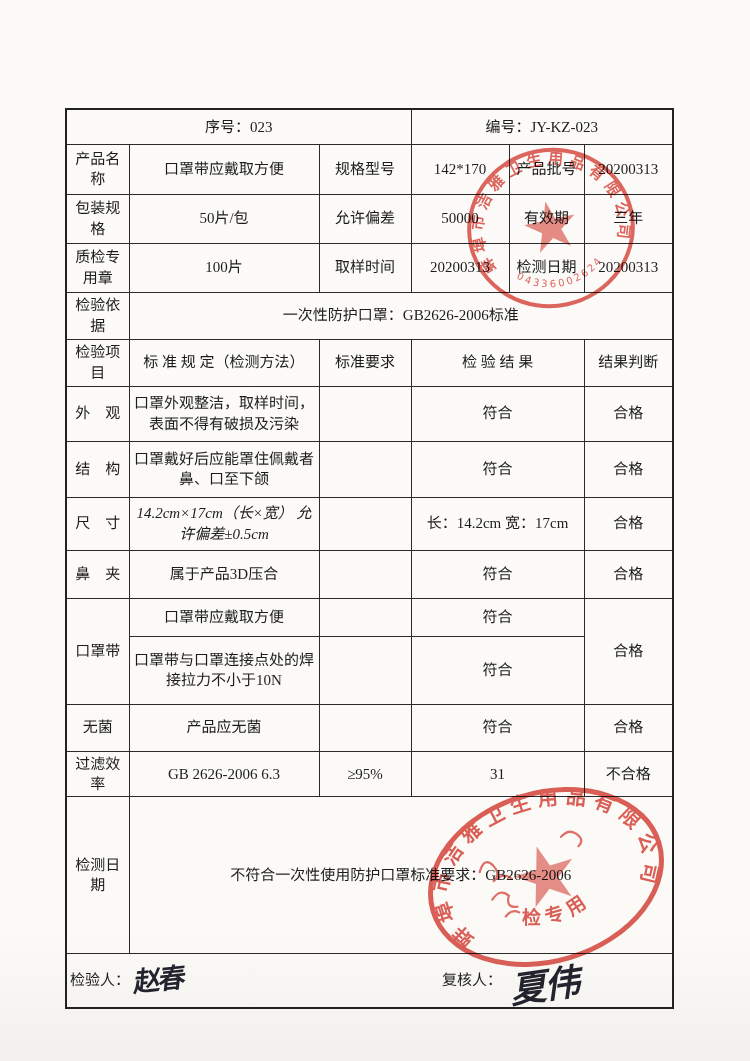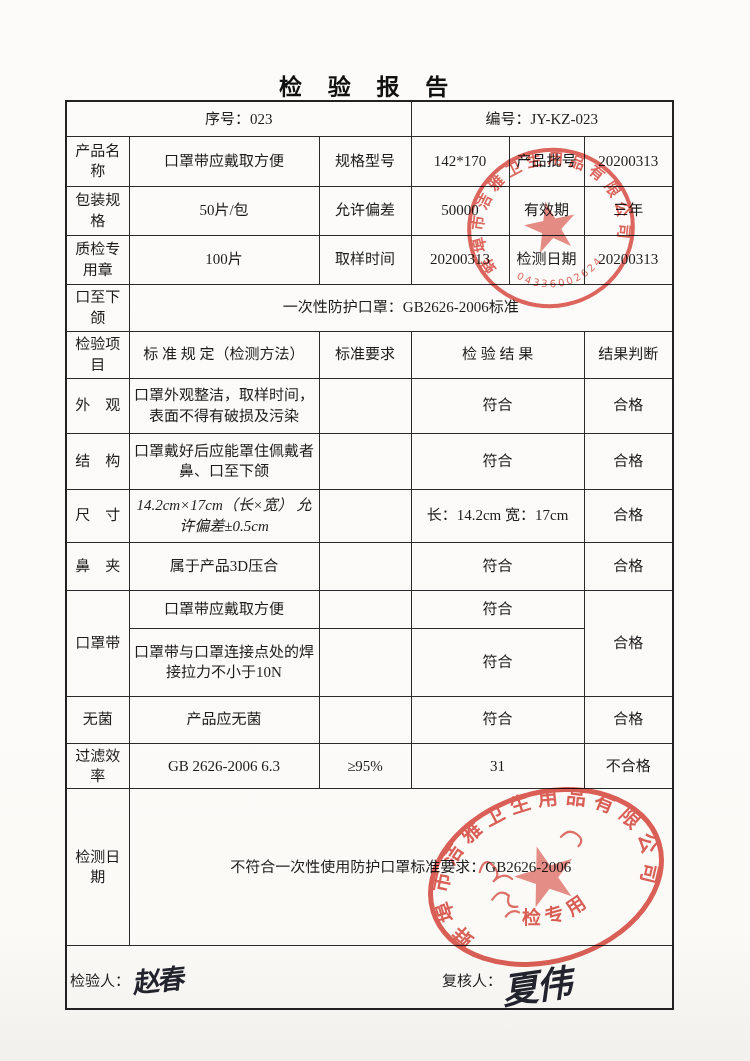--- a/index.html
+++ b/index.html
@@ -12,58 +12,57 @@
     color:#1c1c1c;
     overflow:hidden;
   }
   .title{
     position:absolute;left:65px;top:68px;width:607px;
     margin:0;text-align:center;
     font-size:23px;font-weight:bold;letter-spacing:10px;
     color:#111;
   }
   table.report{
-    position:absolute;left:65px;top:100px;width:607px;
+    position:absolute;left:65px;top:108px;width:607px;
     border-collapse:collapse;table-layout:fixed;
     border:2.5px solid #222;
   }
   table.report td{
     border:1.6px solid #2a2a2a;
     font-size:15px;line-height:1.35;
     text-align:center;vertical-align:middle;
     padding:2px 3px;
     overflow:visible;
   }
   td.left{text-align:left;padding-left:10px;}
   td.lbl{padding:2px 1px;}
   td.small{font-size:13.5px;font-style:italic;}
   .sigrow-cell{padding:0 8px;}
   .sigline{display:flex;align-items:center;}
-  .siggroup{display:flex;align-items:center;margin-top:9px;}
-  .siggroup.right{margin-left:258px;}
+  .siggroup{display:flex;align-items:center;}
+  .siggroup.right{margin-left:258px;gap:8px;}
   .sig{
     display:inline-block;
     font-size:27px;font-weight:bold;color:#23232e;
     transform:rotate(-6deg) skewX(-12deg);
     margin-left:4px;letter-spacing:-2px;
   }
   .sig.big{
     font-size:36px;
     transform:rotate(-8deg) skewX(-16deg) translateY(6px);
   }
   .stamp{position:absolute;mix-blend-mode:multiply;pointer-events:none;}
   #stamp-top{left:460px;top:140px;}
   #stamp-bottom{left:416px;top:778px;}
 </style>
 </head>
 <body>
 
 <div class="page">
 
-  <h1 class="title">检 验 报 告</h1>
 
   <table class="report">
     <colgroup>
       <col style="width:63px">
         <col style="width:190px">
         <col style="width:92px">
       <col style="width:98px">
         <col style="width:75px">
         <col style="width:89px">
     </colgroup>
@@ -93,21 +92,21 @@
     <tr style="height:49px">
       <td class="lbl">质检专用章</td>
       <td>100片</td>
       <td class="lbl">取样时间</td>
       <td>20200313</td>
       <td class="lbl">检测日期</td>
       <td>20200313</td>
     </tr>
 
     <tr style="height:47px">
-      <td class="lbl">口至下颌</td>
+      <td class="lbl">检验依据</td>
       <td colspan="5">一次性防护口罩：GB2626-2006标准</td>
     </tr>
 
     <tr style="height:47px">
       <td class="lbl">检验项目</td>
       <td>标 准 规 定（检测方法）</td>
       <td>标准要求</td>
       <td colspan="2">检 验 结 果</td>
       <td>结果判断</td>
     </tr>

